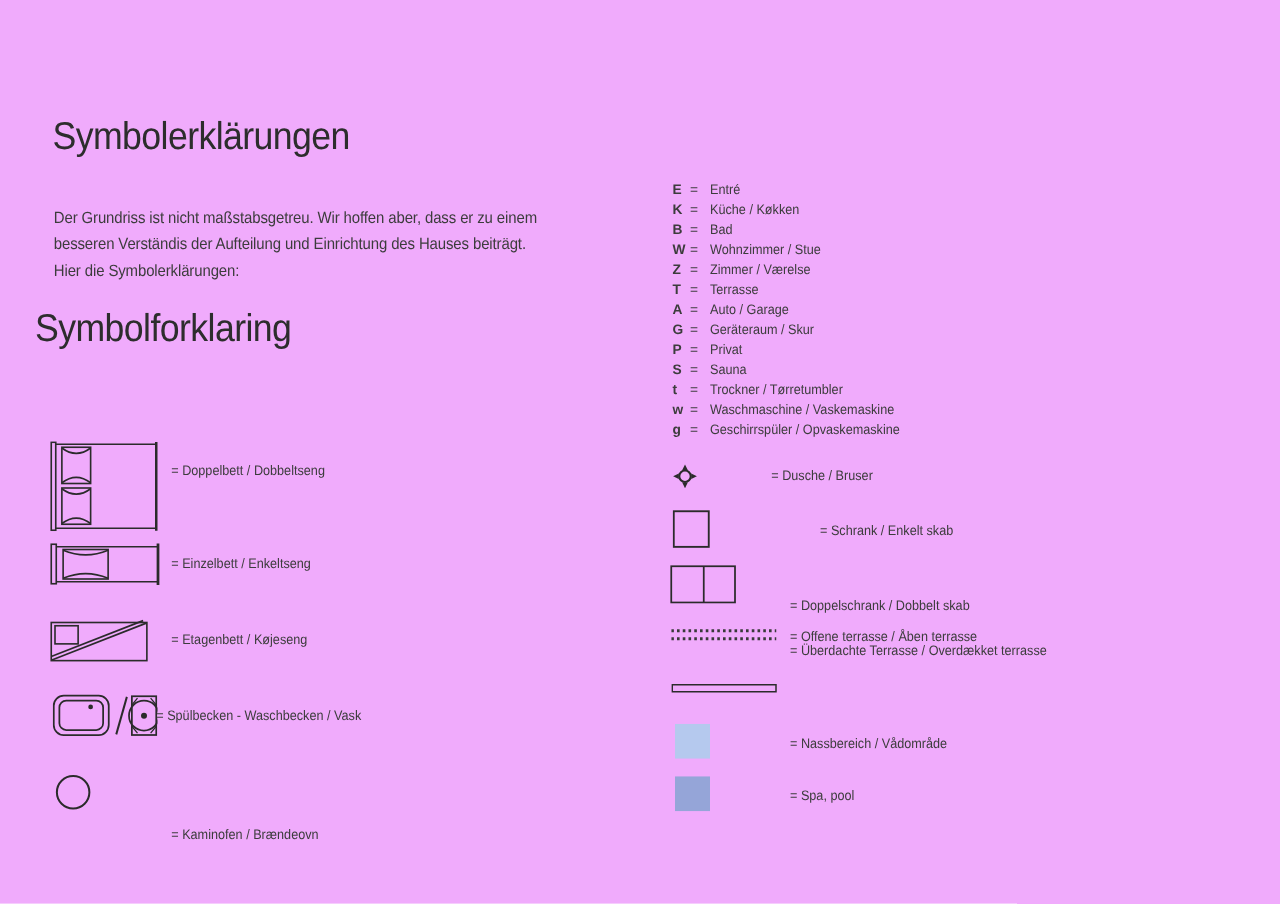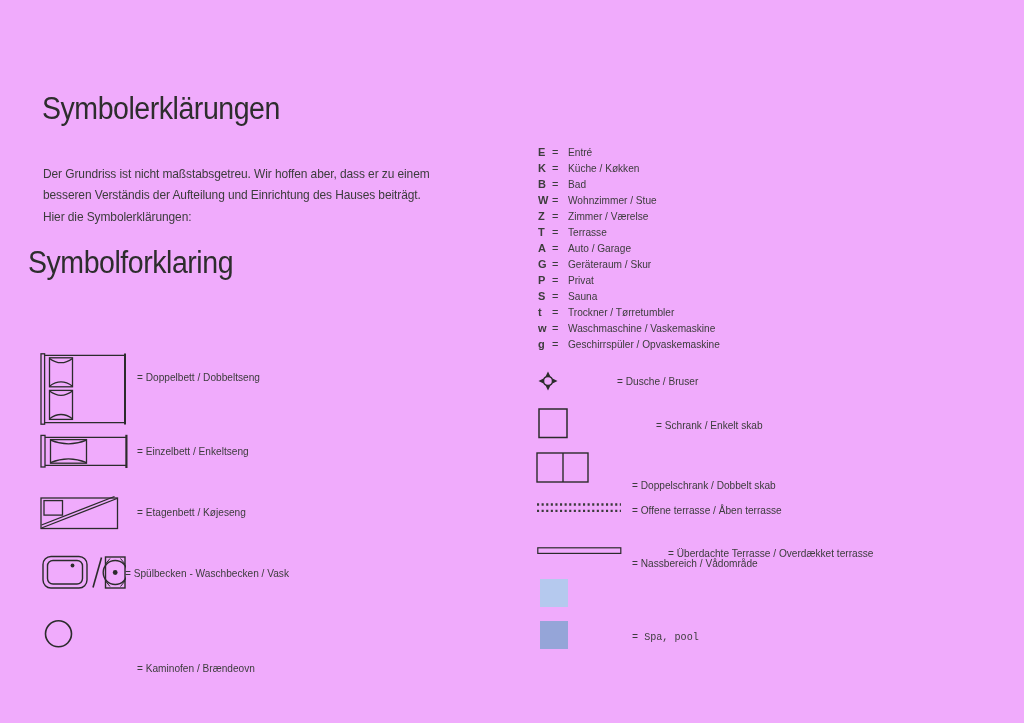--- a/index.html
+++ b/index.html
@@ -202,31 +202,31 @@
     <path d="M0,2.5 H84" stroke="#3a3a3a" stroke-width="2.4" stroke-dasharray="2.1 2.5" fill="none"></path>
     <path d="M0,8.9 H84" stroke="#3a3a3a" stroke-width="2.4" stroke-dasharray="2.1 2.5" fill="none"></path>
   </svg>
   <div class="abs legend-label" style="left:632px; top:503px;text-decoration:underline;">
     <span class="cond">= Offene terrasse / Åben terrasse</span>
   </div>
 
   <svg class="abs" style="left:537px; top:547px;" width="85" height="8" viewBox="0 0 85 8" fill="none" stroke="#2b2b2b" stroke-width="1.2">
     <rect x="0.8" y="0.8" width="83" height="5.6"></rect>
   </svg>
-  <div class="abs legend-label" style="left:632px; top:546px;margin-left:36px;">
+  <div class="abs legend-label" style="left:632px; top:514px;">
     <span class="cond">= Überdachte Terrasse / Overdækket terrasse</span>
   </div>
 
   <svg class="abs" style="left:540px; top:579px;" width="28" height="28" viewBox="0 0 28 28">
     <rect x="0" y="0" width="28" height="28" fill="#b5c9ee"></rect>
   </svg>
-  <div class="abs legend-label" style="left:632px; top:556px;">
+  <div class="abs legend-label" style="left:632px; top:588px;">
     <span class="cond">= Nassbereich / Vådområde</span>
   </div>
 
   <svg class="abs" style="left:540px; top:621px;" width="28" height="28" viewBox="0 0 28 28">
     <rect x="0" y="0" width="28" height="28" fill="#95a5d8"></rect>
   </svg>
-  <div class="abs legend-label" style="left:632px; top:630px;font-family:Liberation Mono, monospace;">
+  <div class="abs legend-label" style="left:632px; top:630px;">
     <span class="cond">= Spa, pool</span>
   </div>
 
 </div>
 
 </body></html>

